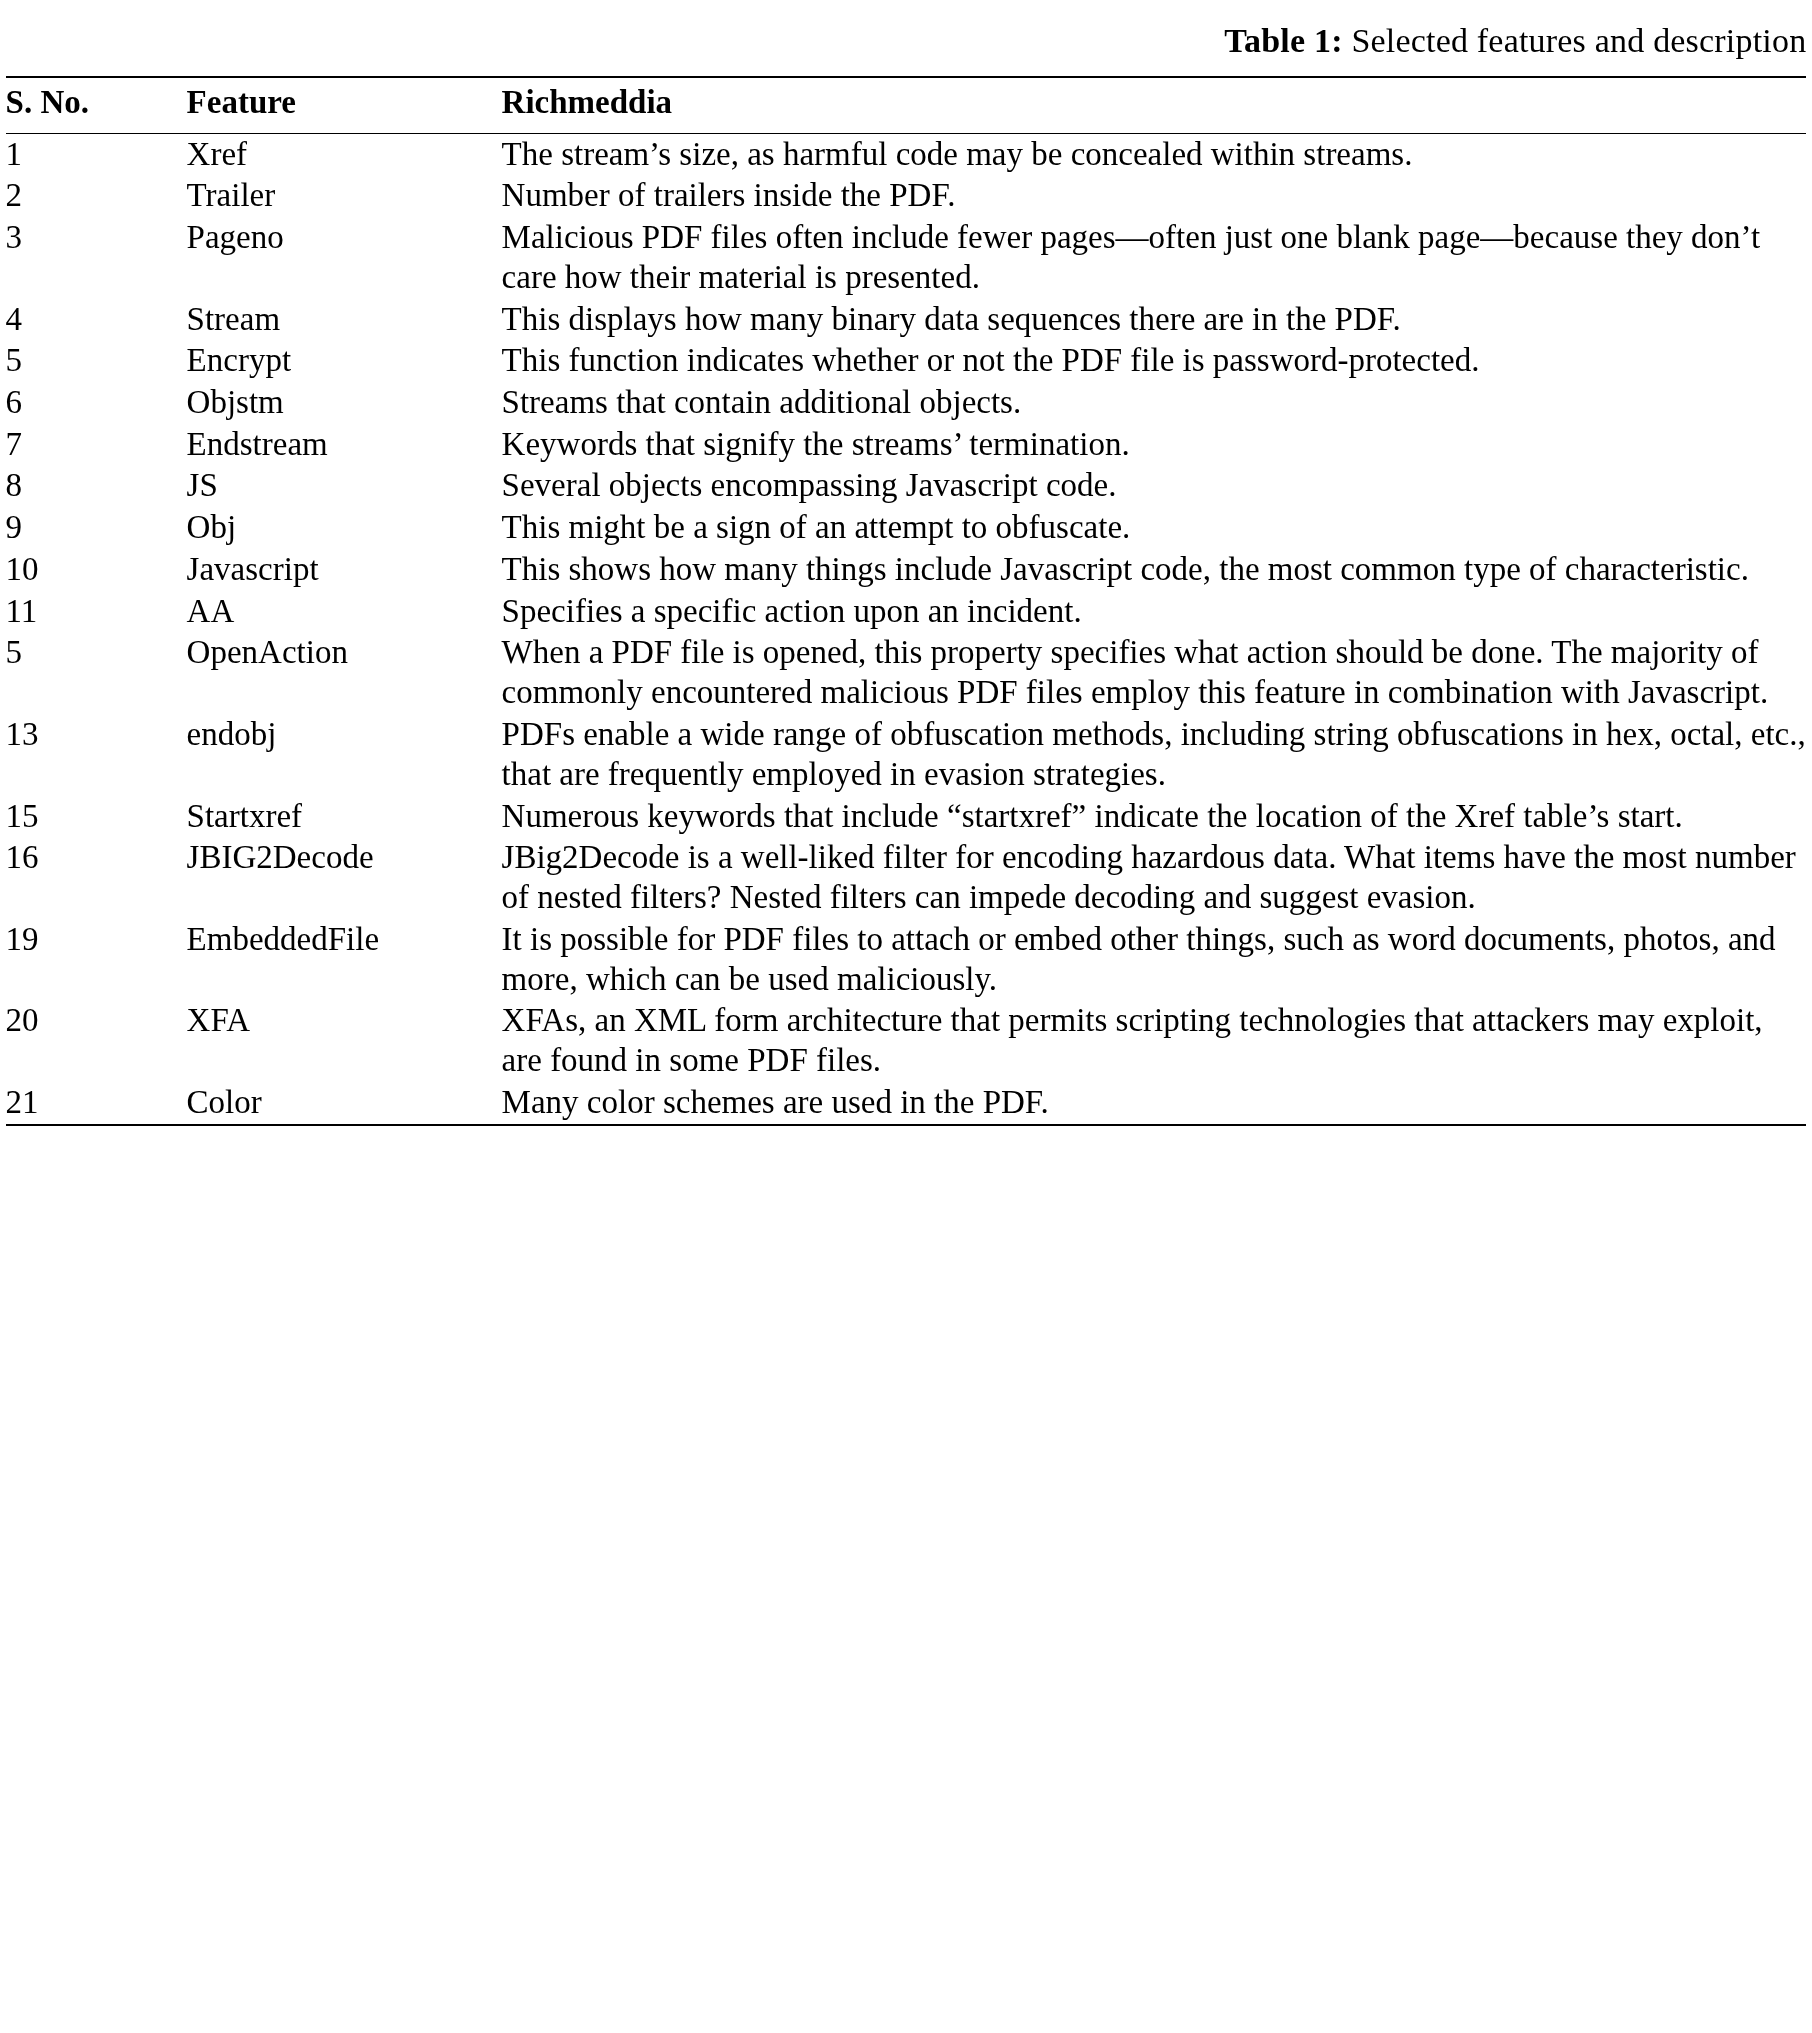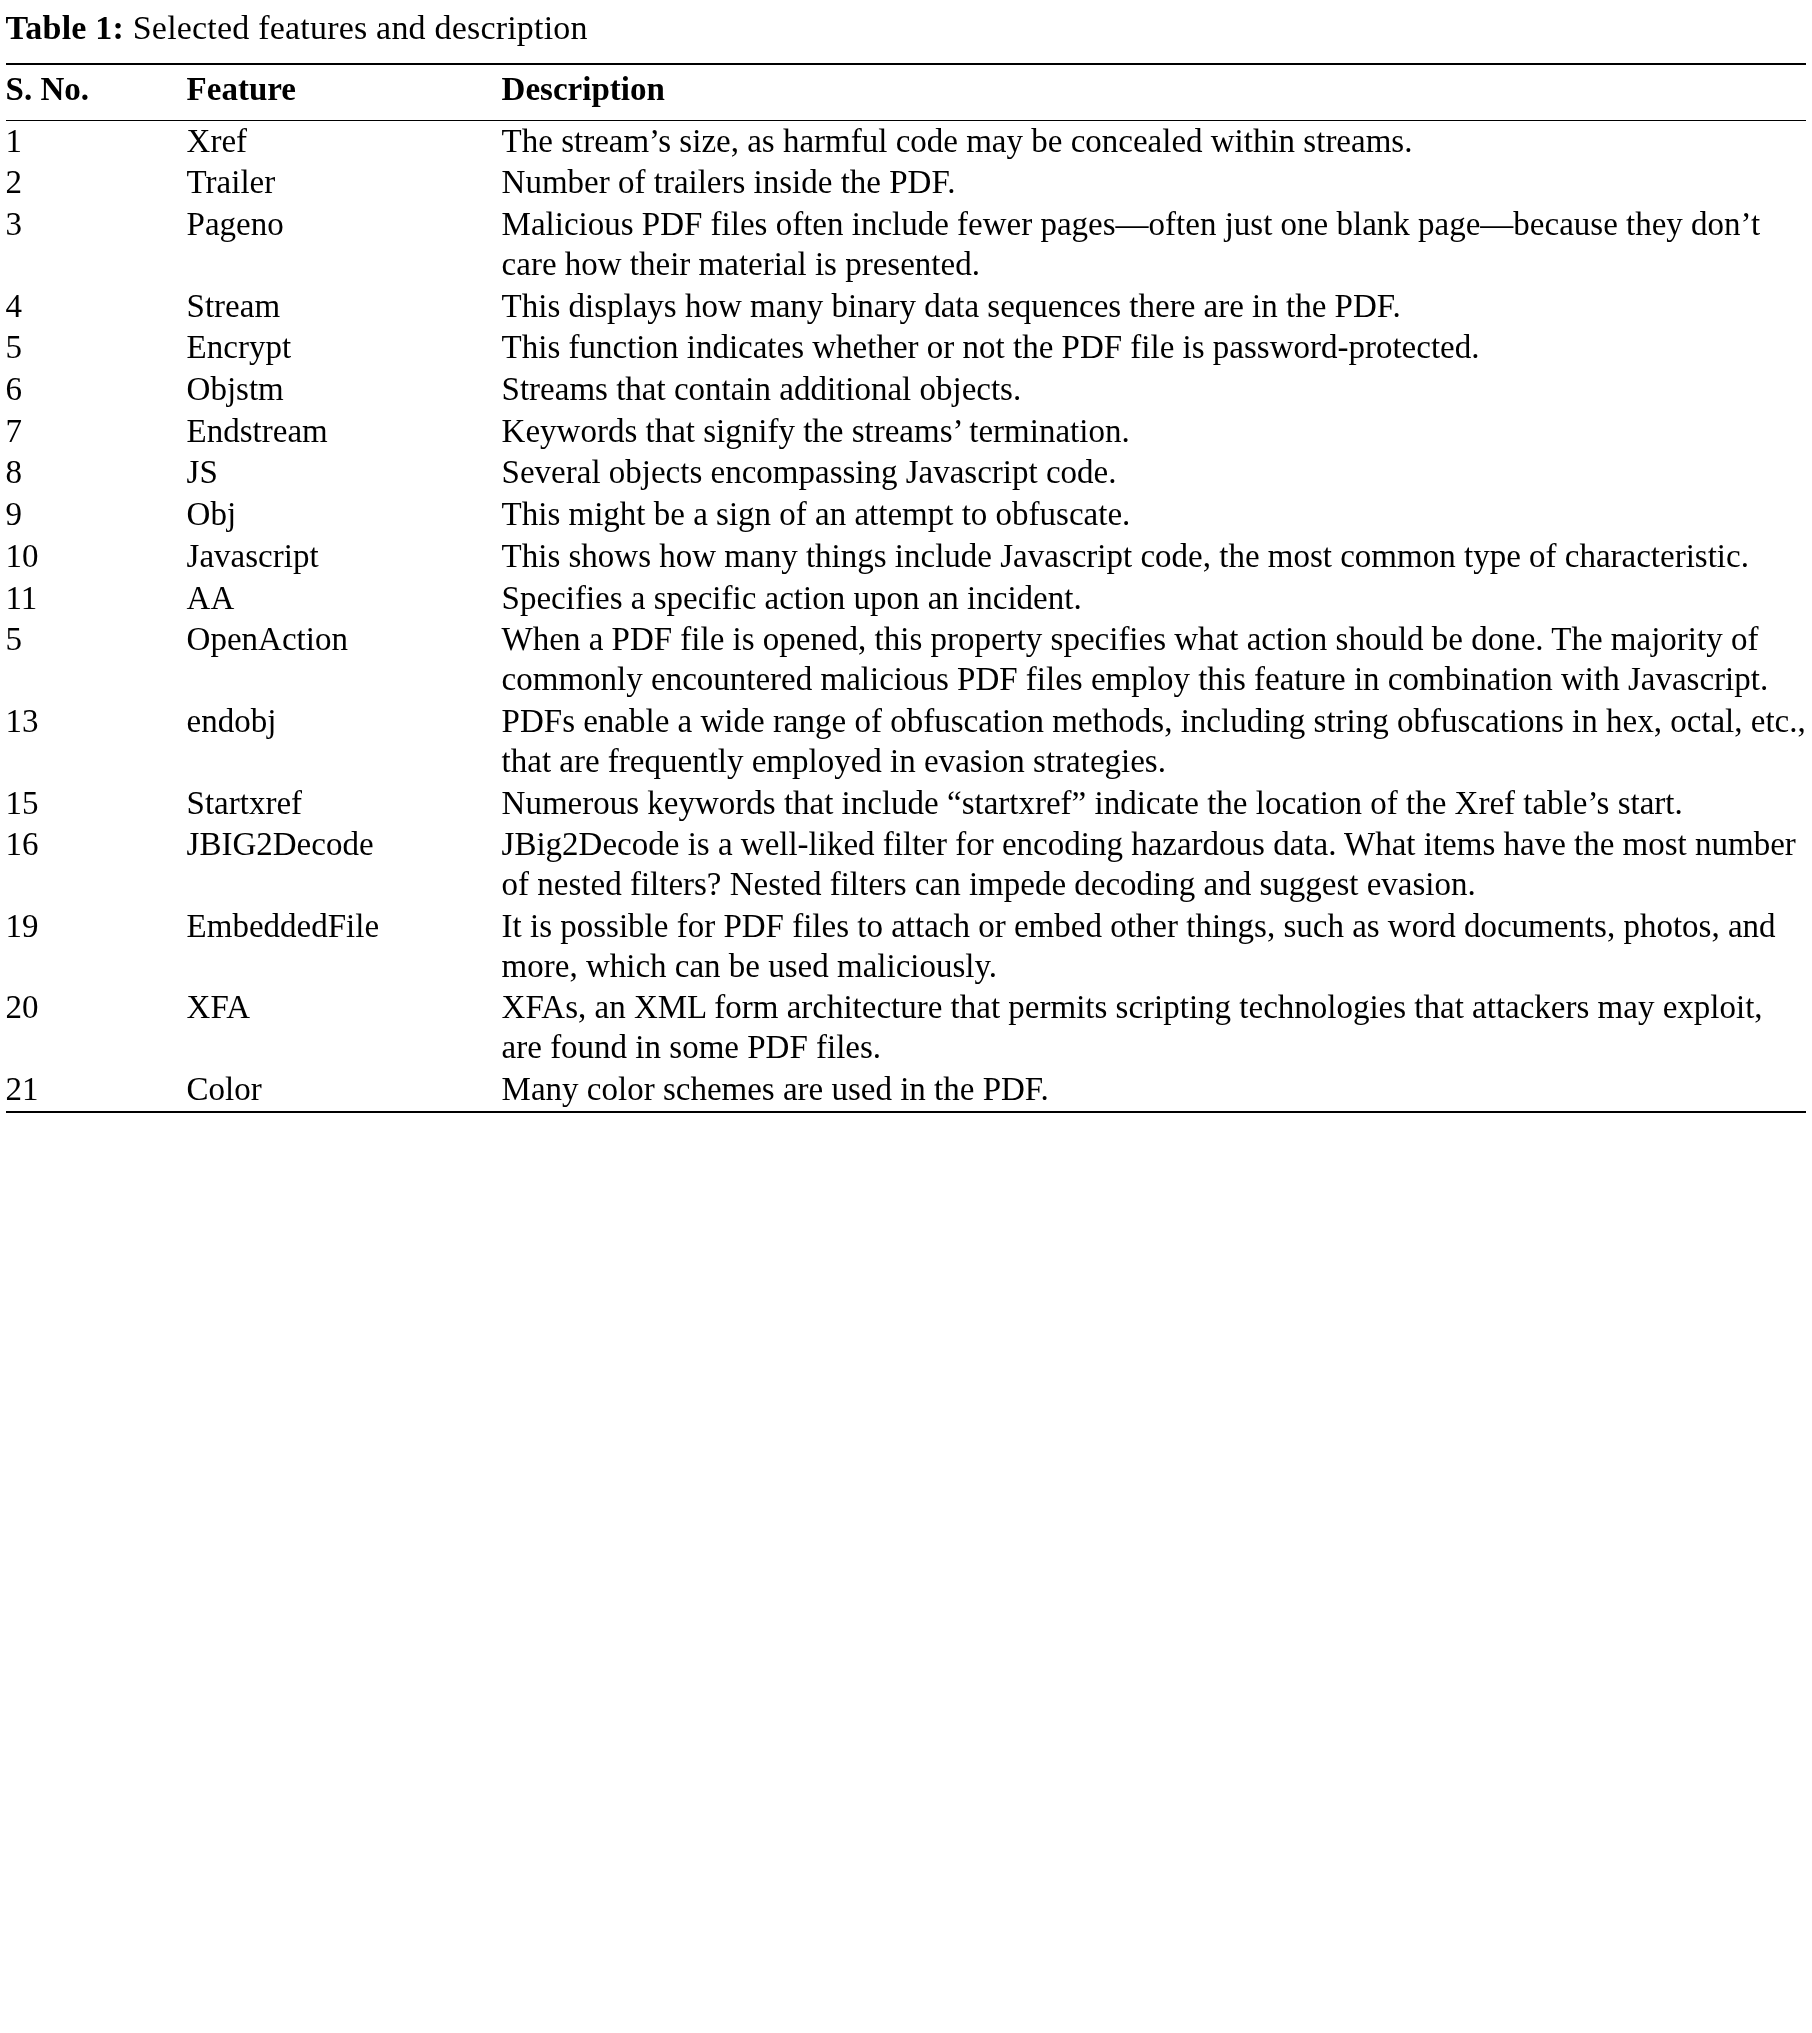--- a/index.html
+++ b/index.html
@@ -11,24 +11,24 @@
     width: 1812px;
     font-family: "Liberation Serif", serif;
     color: #000000;
   }
   .page {
     width: 1812px;
     box-sizing: border-box;
     padding: 7.4px 5.6px 9.3px 5.6px;
   }
   .caption {
-    text-align: left;
+    text-align: right;
     font-size: 34px;
     line-height: 1.25;
-    margin: 0 0 13px 0;
+    margin: 13px 0 13px 0;
     letter-spacing: 0.2px;
   }
   .caption .cap-label {
     font-weight: bold;
   }
   .caption .cap-text {
     font-weight: normal;
   }
   table.features {
     width: 100%;
@@ -87,21 +87,21 @@
   <table class="features">
     <colgroup>
       <col class="col-sno">
       <col class="col-feature">
       <col class="col-desc">
     </colgroup>
     <thead>
       <tr class="rule-top">
         <th class="rule-top">S. No.</th>
         <th class="rule-top">Feature</th>
-        <th class="rule-top">Description</th>
+        <th class="rule-top">Richmeddia</th>
       </tr>
     </thead>
     <tbody id="table-body">
         <tr class="first-body-row">
           <td class="rule-mid">1</td>
           <td class="rule-mid">Xref</td>
           <td class="rule-mid desc-cell">The stream’s size, as harmful code may be concealed within streams.</td>
         </tr>
         <tr>
           <td>2</td>

